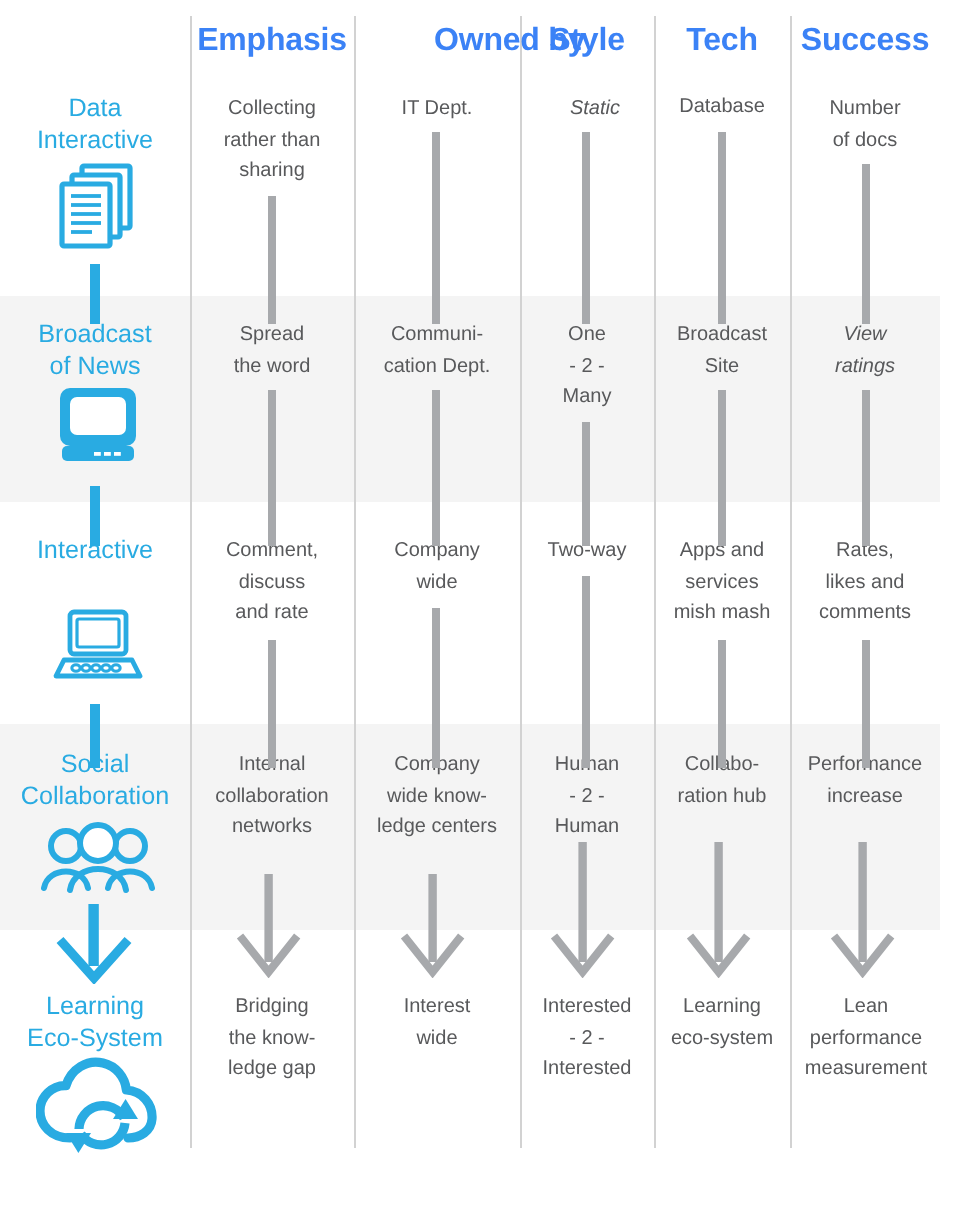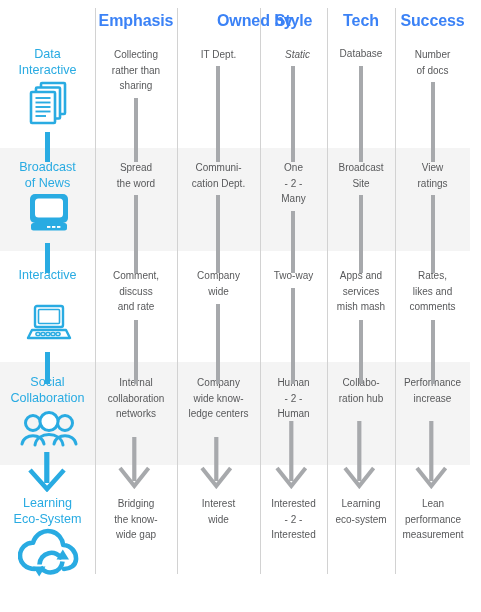--- a/index.html
+++ b/index.html
@@ -168,21 +168,21 @@
 
     <div class="cell cell-text" style="left:95px; top:160px; width:82px; white-space:pre-line;">Spread
 the word</div>
     <div class="cell cell-text" style="left:177px; top:160px; width:83px; white-space:pre-line;">Communi-
 cation Dept.</div>
     <div class="cell cell-text" style="left:260px; top:160px; width:67px; white-space:pre-line;">One
 - 2 -
 Many</div>
     <div class="cell cell-text" style="left:327px; top:160px; width:68px; white-space:pre-line;">Broadcast
 Site</div>
-    <div class="cell cell-text" style="left:395px; top:160px; width:75px; white-space:pre-line;">View
+    <div class="cell cell-text" style="left:395px; top:160px; width:75px; white-space:pre-line;font-style:italic;">View
 ratings</div>
 
     <div class="bar blue" style="left:45px; top:243px; height:30px;"></div>
     <div class="bar gray" style="left:134px; top:195px; height:78px;"></div>
     <div class="bar gray" style="left:216px; top:195px; height:78px;"></div>
     <div class="bar gray" style="left:291px; top:211px; height:62px;"></div>
     <div class="bar gray" style="left:359px; top:195px; height:78px;"></div>
     <div class="bar gray" style="left:431px; top:195px; height:78px;"></div>
 
     <div class="cell stage-label" style="left:0px; top:268px; width:95px;">
@@ -314,21 +314,21 @@
           <path d="M21.5 37.5 A12 12 0 0 1 44 32"></path>
           <path d="M44.5 34.5 A12 12 0 0 1 22.5 40"></path>
         </g>
         <path d="M44.8 22.5 L51 32.5 L38.5 32.5 Z" fill="#29abe2"></path>
         <path d="M21.2 49.5 L15 39.5 L27.5 39.5 Z" fill="#29abe2"></path>
       </svg>
     </div>
 
     <div class="cell cell-text" style="left:95px; top:496px; width:82px; white-space:pre-line;">Bridging
 the know-
-wide gap</div>
+ledge gap</div>
     <div class="cell cell-text" style="left:177px; top:496px; width:83px; white-space:pre-line;">Interest
 wide</div>
     <div class="cell cell-text" style="left:260px; top:496px; width:67px; white-space:pre-line;">Interested
 - 2 -
 Interested</div>
     <div class="cell cell-text" style="left:327px; top:496px; width:68px; white-space:pre-line;">Learning
 eco-system</div>
     <div class="cell cell-text" style="left:394px; top:496px; width:78px; white-space:pre-line;">Lean
 performance
 measurement</div>

